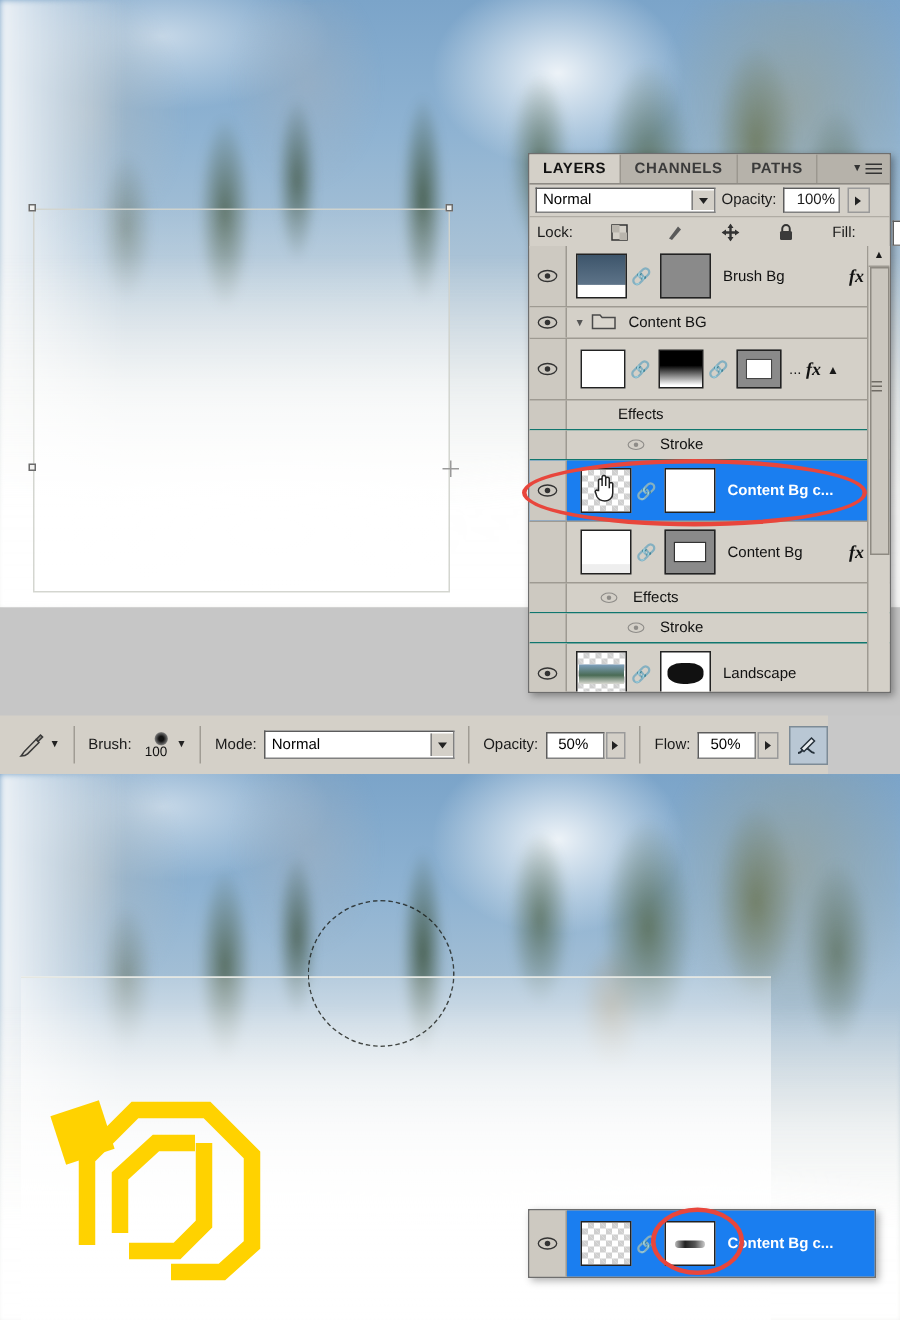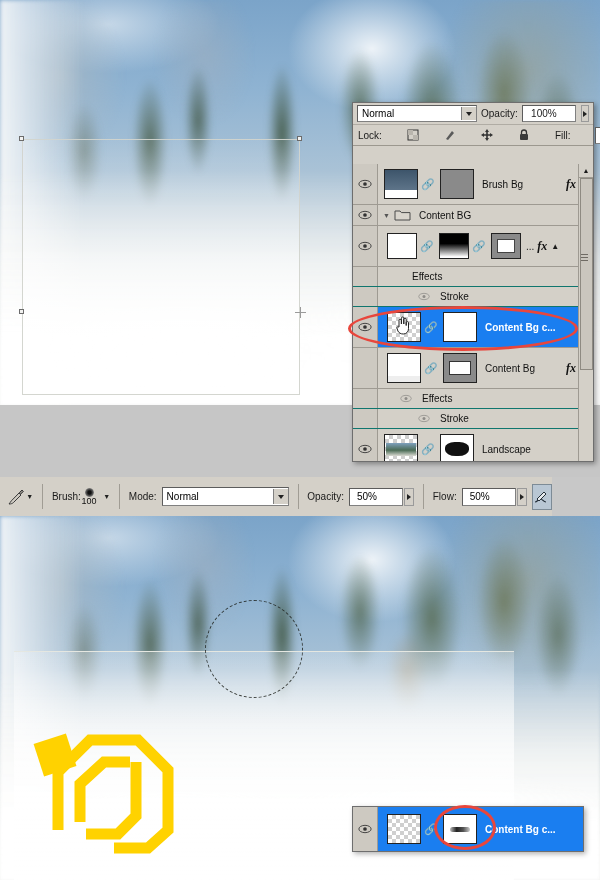--- a/index.html
+++ b/index.html
@@ -110,21 +110,21 @@
   .rowbar{height:21px;display:flex;align-items:center;padding:0 4px;gap:4px;
     border-bottom:1px solid #b0aca4;background:#d4d0c8;}
   .combo{flex:0 0 auto;height:15px;background:#fff;border:1px solid #808080;
     border-top-color:#5c5c5c;border-left-color:#5c5c5c;display:flex;align-items:center;}
   .combo .txt{padding:0 4px;font-size:10px;line-height:13px;color:#000;white-space:nowrap;}
   .combo .drop{margin-left:auto;width:14px;height:13px;background:#d4d0c8;border-left:1px solid #808080;
     display:flex;align-items:center;justify-content:center;}
   .cap{font-size:10px;color:#1a1a1a;white-space:nowrap;}
   .numbox{height:15px;min-width:34px;background:#fff;border:1px solid #808080;
     border-top-color:#5c5c5c;border-left-color:#5c5c5c;display:flex;align-items:center;
-    justify-content:flex-end;padding-right:18px;font-size:10px;}
+    justify-content:flex-end;padding-right:2px;font-size:10px;}
   .spin{width:13px;height:15px;background:#d4d0c8;border:1px solid #9a9a9a;
     display:flex;align-items:center;justify-content:center;margin-left:1px;}
   .tri{width:0;height:0;border-left:3px solid transparent;border-right:3px solid transparent;border-top:4px solid #222;}
   .tri-r{width:0;height:0;border-top:3px solid transparent;border-bottom:3px solid transparent;border-left:4px solid #222;}
 
   .lockrow{height:20px;display:flex;align-items:center;gap:25px;padding:0 5px;
     border-bottom:1px solid #9c988f;background:#d4d0c8;}
   .lockicon{width:12px;height:12px;display:inline-block;}
 
   
@@ -164,21 +164,21 @@
   
   .ellipse{position:absolute;border:3px solid #e8463c;border-radius:50%;box-sizing:border-box;}
   #ell1{left:348px;top:306px;width:230px;height:45px;}
   #ell2{left:434px;top:805px;width:62px;height:45px;}
 
   
   #optbar{position:absolute;left:0;top:477px;width:552px;height:39px;background:#d4d0c8;
      border-bottom:1px solid #8b8780;display:flex;align-items:center;gap:0;}
   #optbar .sep{width:1px;height:25px;background:#a09c94;margin:0 9px;}
   .toolbtn{width:26px;height:24px;display:flex;align-items:center;justify-content:center;}
-  .brushprev{width:26px;height:26px;display:flex;flex-direction:column;align-items:center;justify-content:center;}
+  .brushprev{width:26px;height:26px;display:flex;flex-direction:column;align-items:flex-end;justify-content:center;}
   .brushdot{width:9px;height:9px;border-radius:50%;background:radial-gradient(circle,#111 25%,#666 60%,#d4d0c8 85%);}
   .bsize{font-size:9px;color:#111;margin-top:-1px;}
 
   
   #swatchbox{position:absolute;left:6px;top:518px;width:46px;height:56px;background:#d9d9d9;border:1px solid #b3b3b3;}
   #fgsw{position:absolute;left:9px;top:533px;width:22px;height:22px;background:#000;border:1px solid #5a5a5a;}
   #bgsw{position:absolute;left:24px;top:548px;width:22px;height:22px;background:#fff;border:1px solid #5a5a5a;}
   #miniSwitch{position:absolute;left:30px;top:520px;font-size:9px;color:#333;}
   #miniDefault{position:absolute;left:8px;top:521px;width:9px;height:9px;background:#fff;border:1px solid #444;}
 
@@ -203,20 +203,39 @@
   <div id="tbox"></div>
   <div class="handle" style="left:19px;top:136px;"></div>
   <div class="handle" style="left:297px;top:136px;"></div>
   <div class="handle" style="left:19px;top:309px;"></div>
   <div class="refpt" style="left:295px;top:307px;"></div>
 
   <div id="grayStrip"></div>
 
   <div class="panel" id="layersPanel">
 
+    <div class="tabbar">
+      <div class="tab active">
+        <span>LAYERS</span>
+      </div>
+      <div class="tab">
+        <span>CHANNELS</span>
+      </div>
+      <div class="tab">
+        <span>PATHS</span>
+      </div>
+      <div class="tabmenu">
+        <span class="arr">▼</span>
+        <span class="bars">
+            <i></i>
+            <i></i>
+            <i></i>
+          </span>
+      </div>
+    </div>
 
     <div class="rowbar">
       <div class="combo" style="width:118px;">
         <span class="txt">Normal</span>
         <span class="drop">
             <span class="tri"></span>
           </span>
       </div>
       <span class="cap">Opacity:</span>
       <div class="numbox" style="width:34px;">

